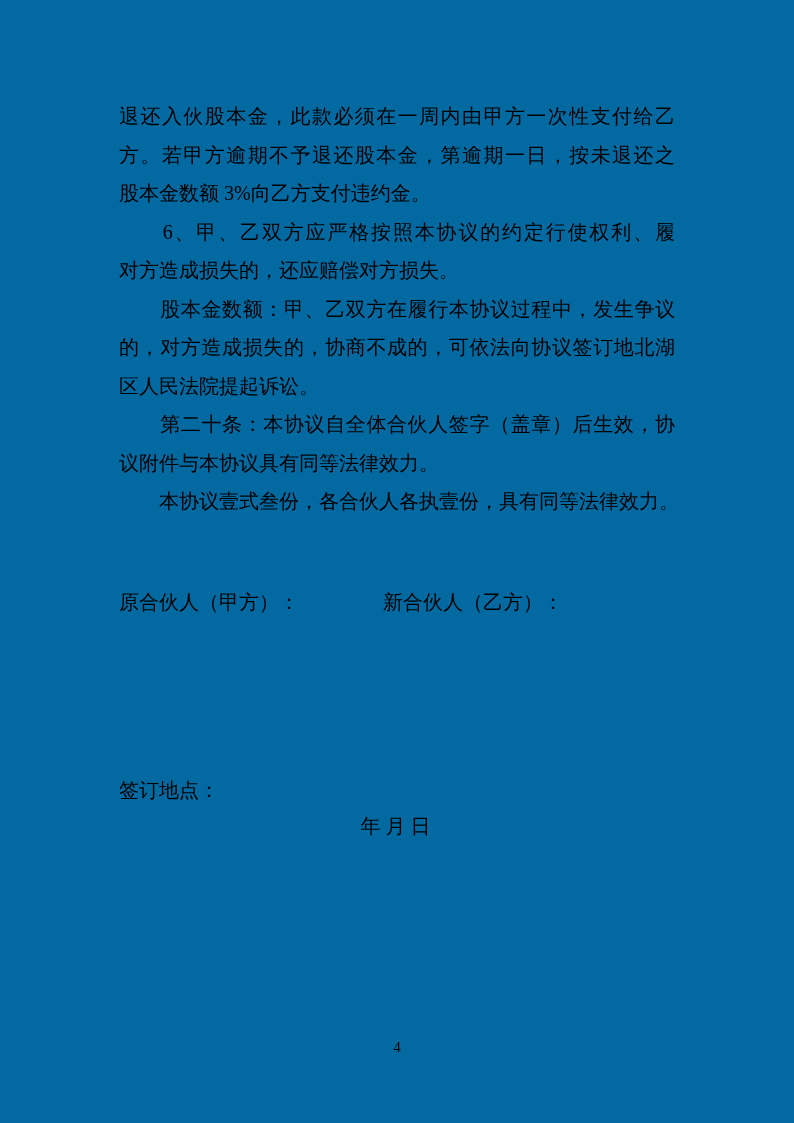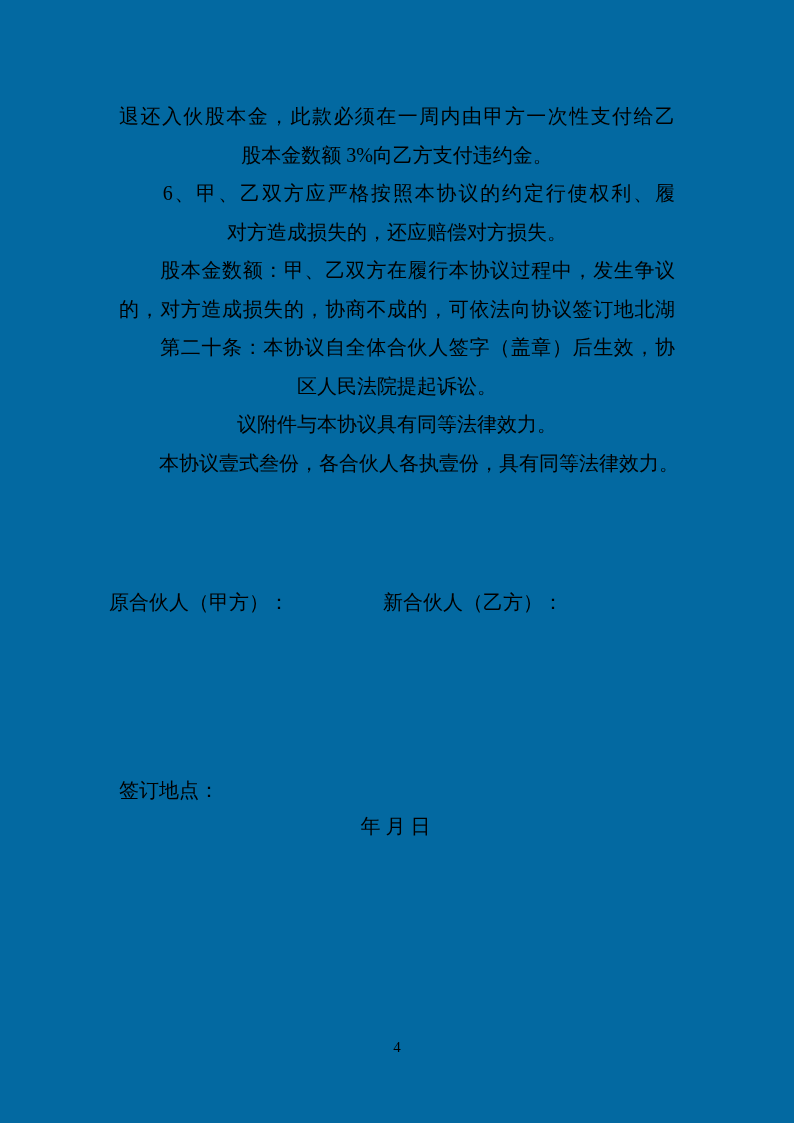--- a/index.html
+++ b/index.html
@@ -22,35 +22,35 @@
     top: 97px;
     width: 556px;
   }
   .line {
     margin: 0;
     padding: 0;
     font-size: 20px;
     height: 38.5px;
     line-height: 38.5px;
     white-space: nowrap;
-    text-align: center;
+    text-align: left;
   }
   .line.justify {
     white-space: normal;
     text-align: justify;
     text-align-last: justify;
   }
   .sig-label {
     position: absolute;
     top: 588px;
     font-size: 20px;
     line-height: 28px;
     white-space: nowrap;
   }
-  .sig-a { left: 109px; }
+  .sig-a { left: 119px; }
   .sig-b { left: 383px; }
   .place-label {
     position: absolute;
     left: 119px;
     top: 776px;
     font-size: 20px;
     line-height: 28px;
     white-space: nowrap;
     text-align: right;
   }
@@ -74,27 +74,28 @@
     line-height: 20px;
   }
 </style>
 </head>
 <body>
 
 <div class="page">
 
   <div class="content">
     <p class="line justify">退还入伙股本金，此款必须在一周内由甲方一次性支付给乙</p>
+    <p class="line justify">方。若甲方逾期不予退还股本金，第逾期一日，按未退还之</p>
     <p class="line">股本金数额 3%向乙方支付违约金。</p>
     <p class="line justify">　　6、甲、乙双方应严格按照本协议的约定行使权利、履</p>
     <p class="line">对方造成损失的，还应赔偿对方损失。</p>
     <p class="line justify">　　股本金数额：甲、乙双方在履行本协议过程中，发生争议</p>
     <p class="line justify">的，对方造成损失的，协商不成的，可依法向协议签订地北湖</p>
+    <p class="line">区人民法院提起诉讼。</p>
     <p class="line justify">　　第二十条：本协议自全体合伙人签字（盖章）后生效，协</p>
-    <p class="line">区人民法院提起诉讼。</p>
     <p class="line">议附件与本协议具有同等法律效力。</p>
     <p class="line">　　本协议壹式叁份，各合伙人各执壹份，具有同等法律效力。</p>
   </div>
 
   <span class="sig-label sig-a">原合伙人（甲方）：</span>
 
   <span class="sig-label sig-b">新合伙人（乙方）：</span>
 
   <div class="place-label">签订地点：</div>
 

